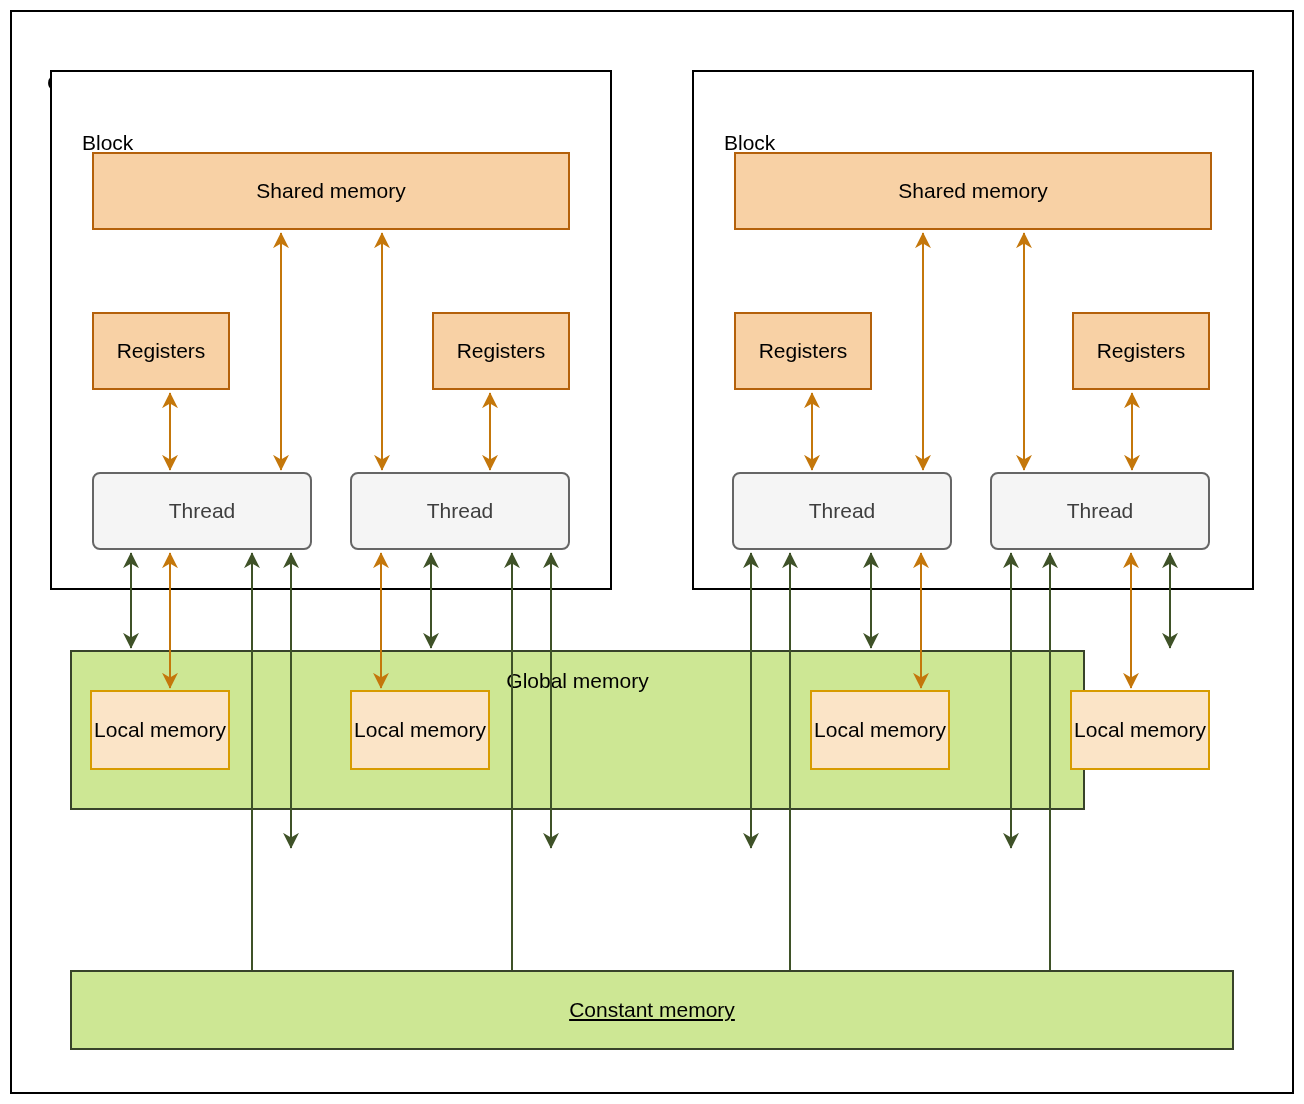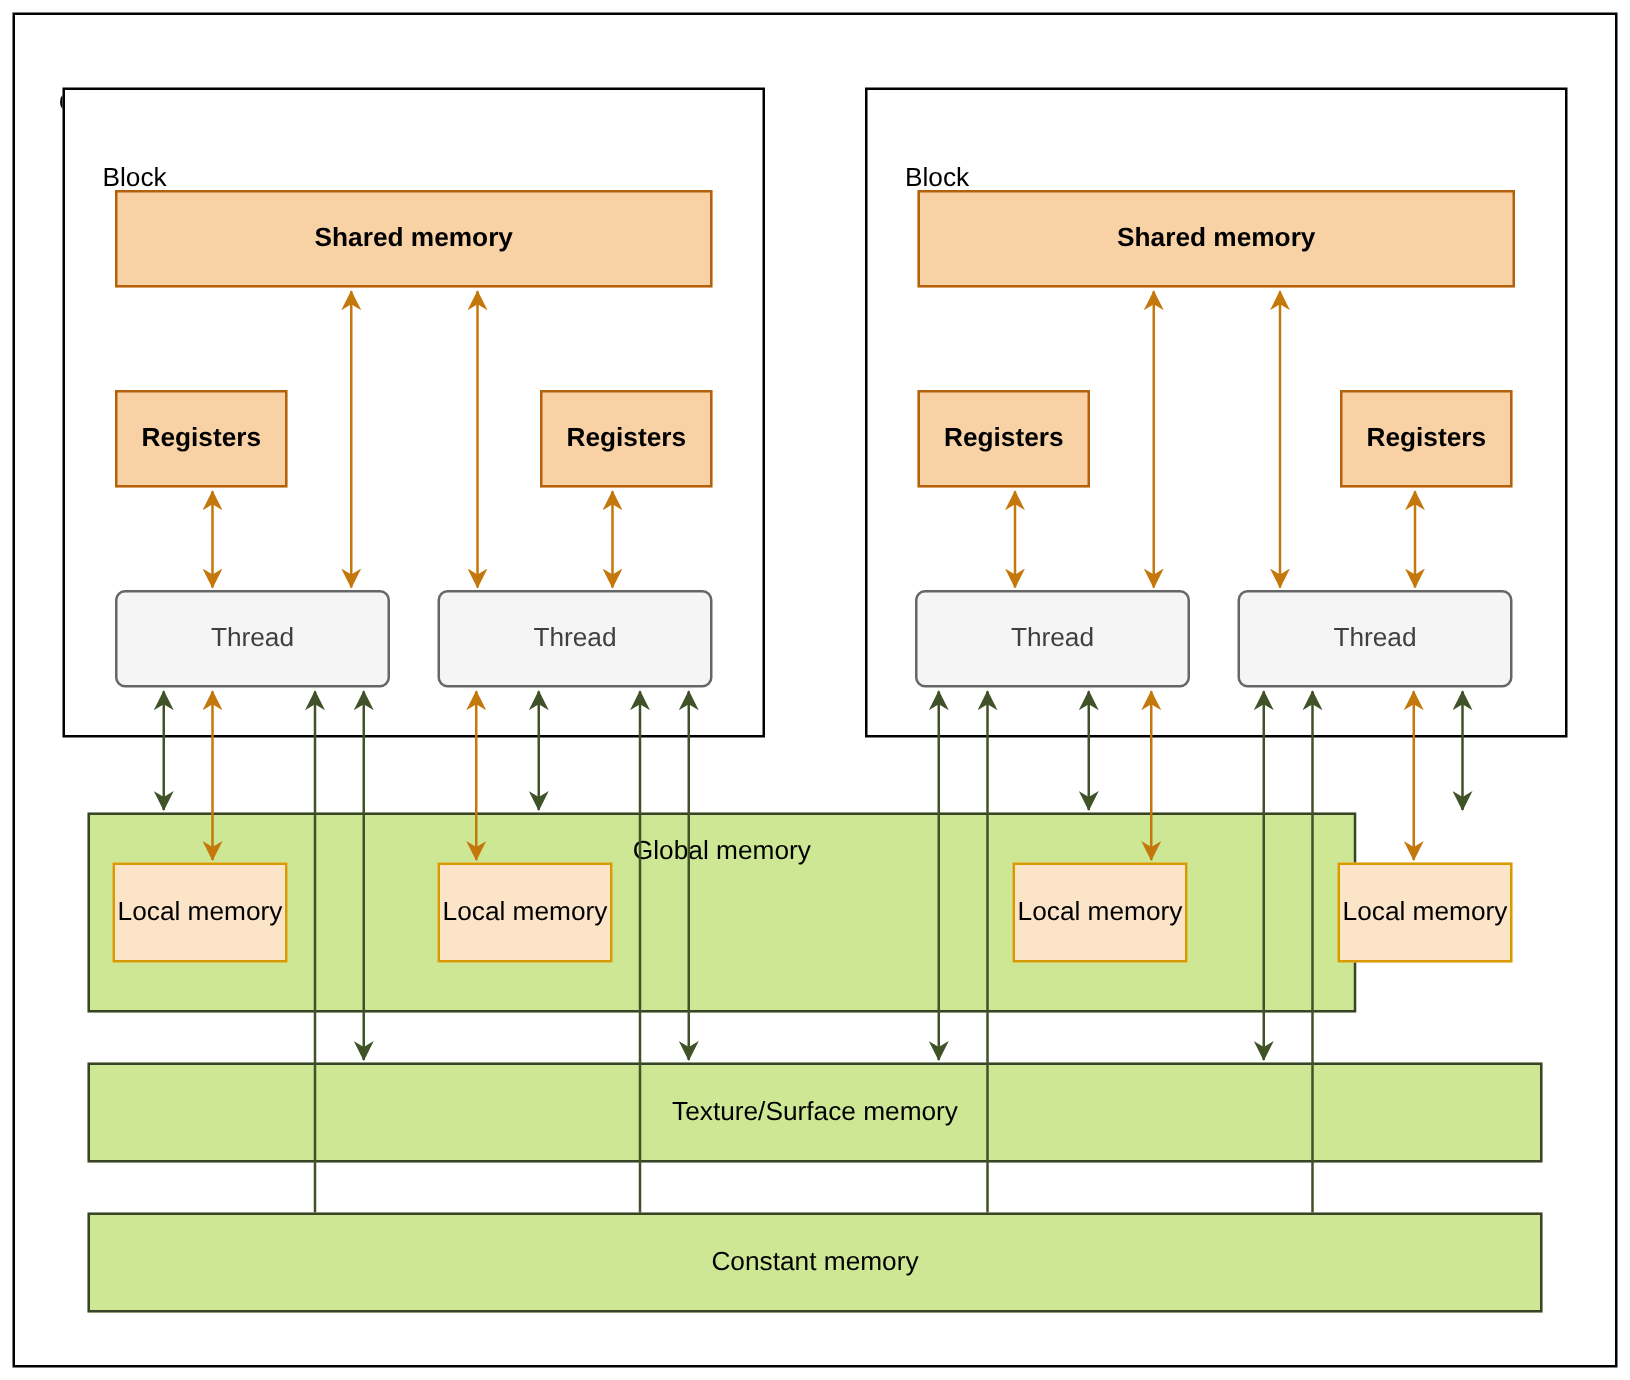--- a/index.html
+++ b/index.html
@@ -6,21 +6,21 @@
   .canvas {
     position:relative; width:1304px; height:1104px; background:#ffffff;
     font-family:"Liberation Sans", sans-serif; font-size:21px; color:#000;
     overflow:hidden;
   }
   .abs { position:absolute; box-sizing:border-box; }
   .frame { border:2px solid var(--frame-stroke,#000); background:#ffffff; }
   .frame-lbl { position:absolute; white-space:nowrap;margin-top:41px; }
   .obox {
     border:2px solid var(--box-orange-stroke,#B4610B); background:var(--box-orange-fill,#F8D1A5);
-    display:flex; align-items:center; justify-content:center; text-align:center;font-weight:bold;
+    display:flex; align-items:center; justify-content:center; text-align:center;
   }
   .thread {
     border:2px solid var(--thread-stroke,#666); background:var(--thread-fill,#F5F5F5);
     border-radius:8px; color:var(--thread-text,#3F3F3F);
     display:flex; align-items:center; justify-content:center; text-align:center;
   }
   .band { border:2px solid var(--band-stroke,#38432A); background:var(--band-fill,#CDE794); }
   .band-center { display:flex; align-items:center; justify-content:center; text-align:center; }
   .band-top-lbl { position:absolute; left:0; right:0; top:17px; text-align:center; }
   .lbox {
@@ -65,23 +65,22 @@
 
   <div class="abs band" style="left:70px; top:650px; width:1015px; height:160px;">
     <div class="band-top-lbl">Global memory</div>
   </div>
 
   <div class="abs lbox" style="left:90px; top:690px; width:140px; height:80px;">Local memory</div>
   <div class="abs lbox" style="left:350px; top:690px; width:140px; height:80px;">Local memory</div>
   <div class="abs lbox" style="left:810px; top:690px; width:140px; height:80px;">Local memory</div>
   <div class="abs lbox" style="left:1070px; top:690px; width:140px; height:80px;">Local memory</div>
 
-  <div class="abs band band-center" style="left:70px; top:850px; width:1164px; height:80px;">Texture/Surface memory</div>
 
-  <div class="abs band band-center" style="left:70px; top:970px; width:1164px; height:80px;">Constant memory</div>
+  <div class="abs band band-center" style="left:70px; top:970px; width:1164px; height:80px;text-decoration:underline;">Constant memory</div>
 
   <svg class="overlay" width="1304" height="1104" viewBox="0 0 1304 1104">
     <defs>
       <marker id="mo-e" viewBox="0 0 10 10" refX="9.5" refY="5" markerWidth="8" markerHeight="8" orient="auto">
         <path class="mk-o" d="M0,0 L10,5 L0,10 L3,5 Z"></path>
       </marker>
       <marker id="mo-s" viewBox="0 0 10 10" refX="9.5" refY="5" markerWidth="8" markerHeight="8" orient="auto-start-reverse">
         <path class="mk-o" d="M0,0 L10,5 L0,10 L3,5 Z"></path>
       </marker>
       <marker id="mg-e" viewBox="0 0 10 10" refX="9.5" refY="5" markerWidth="8" markerHeight="8" orient="auto">

